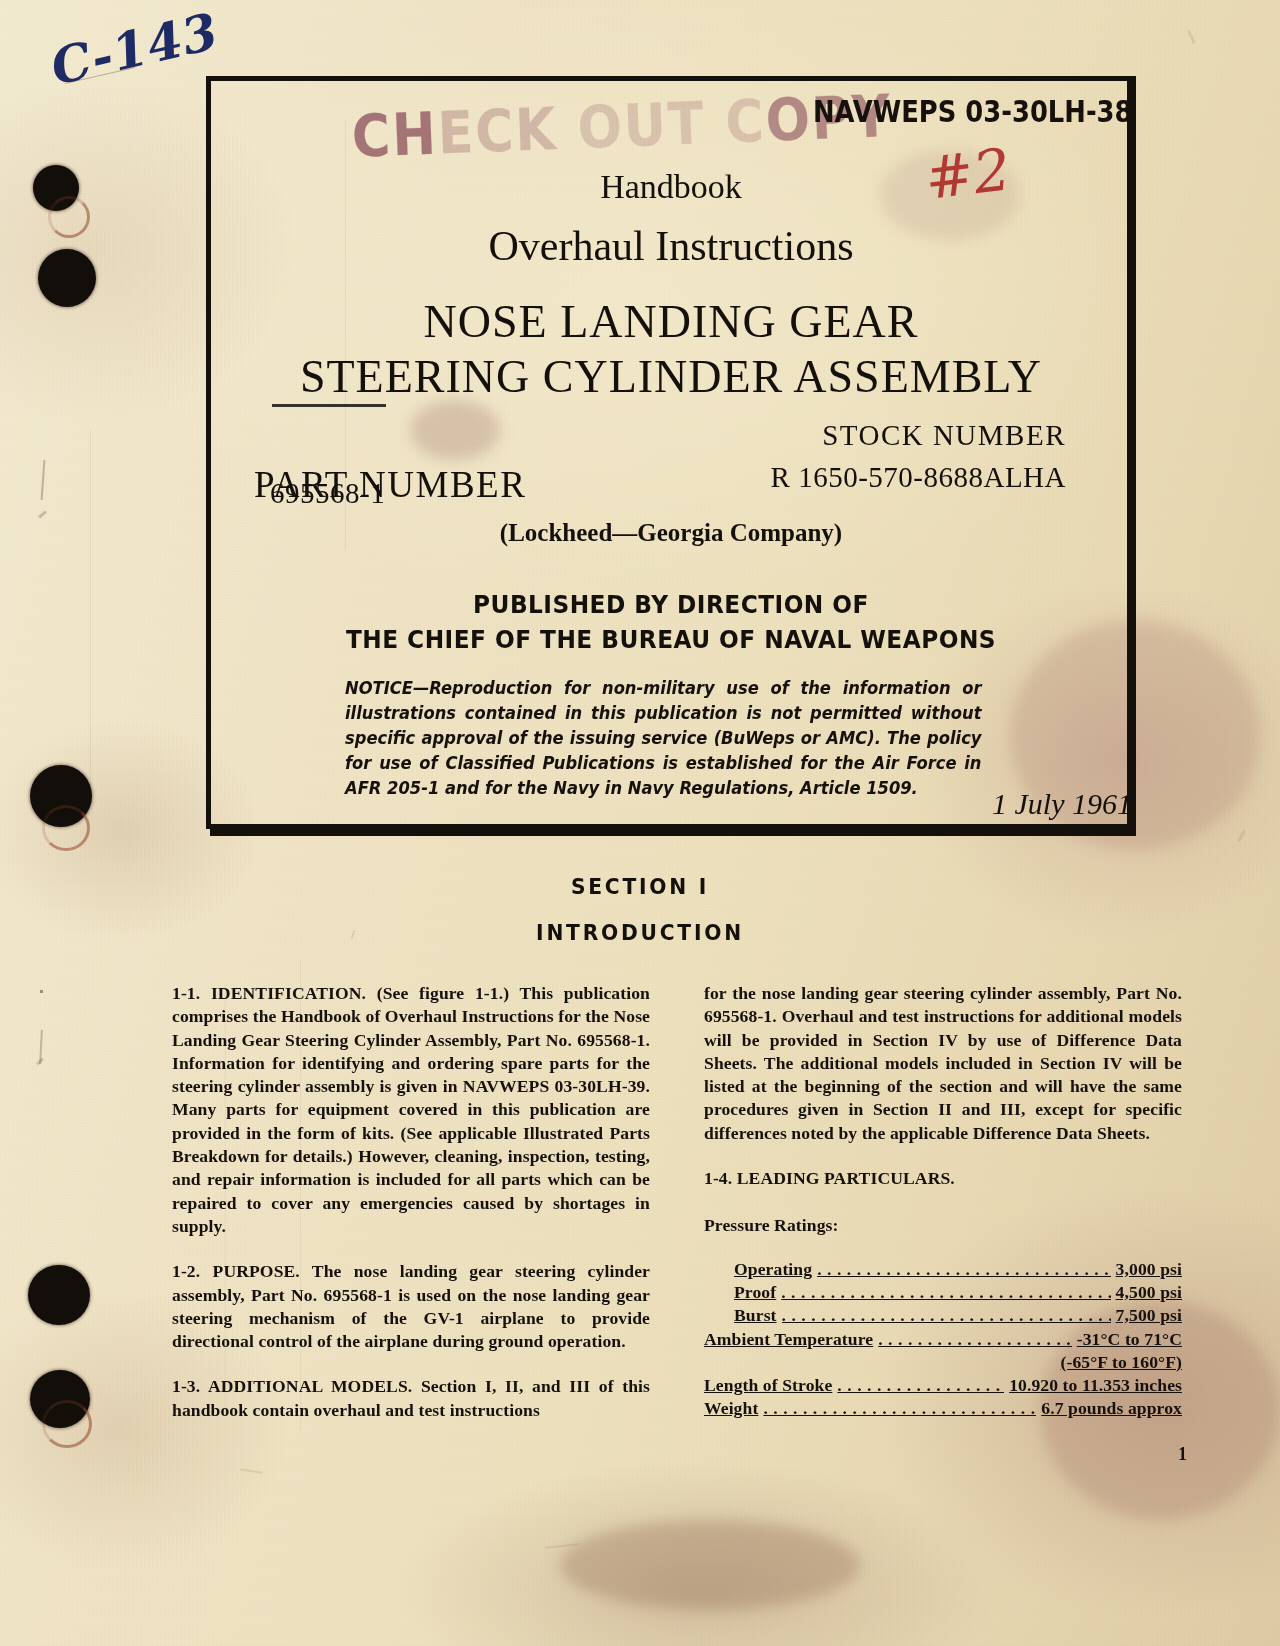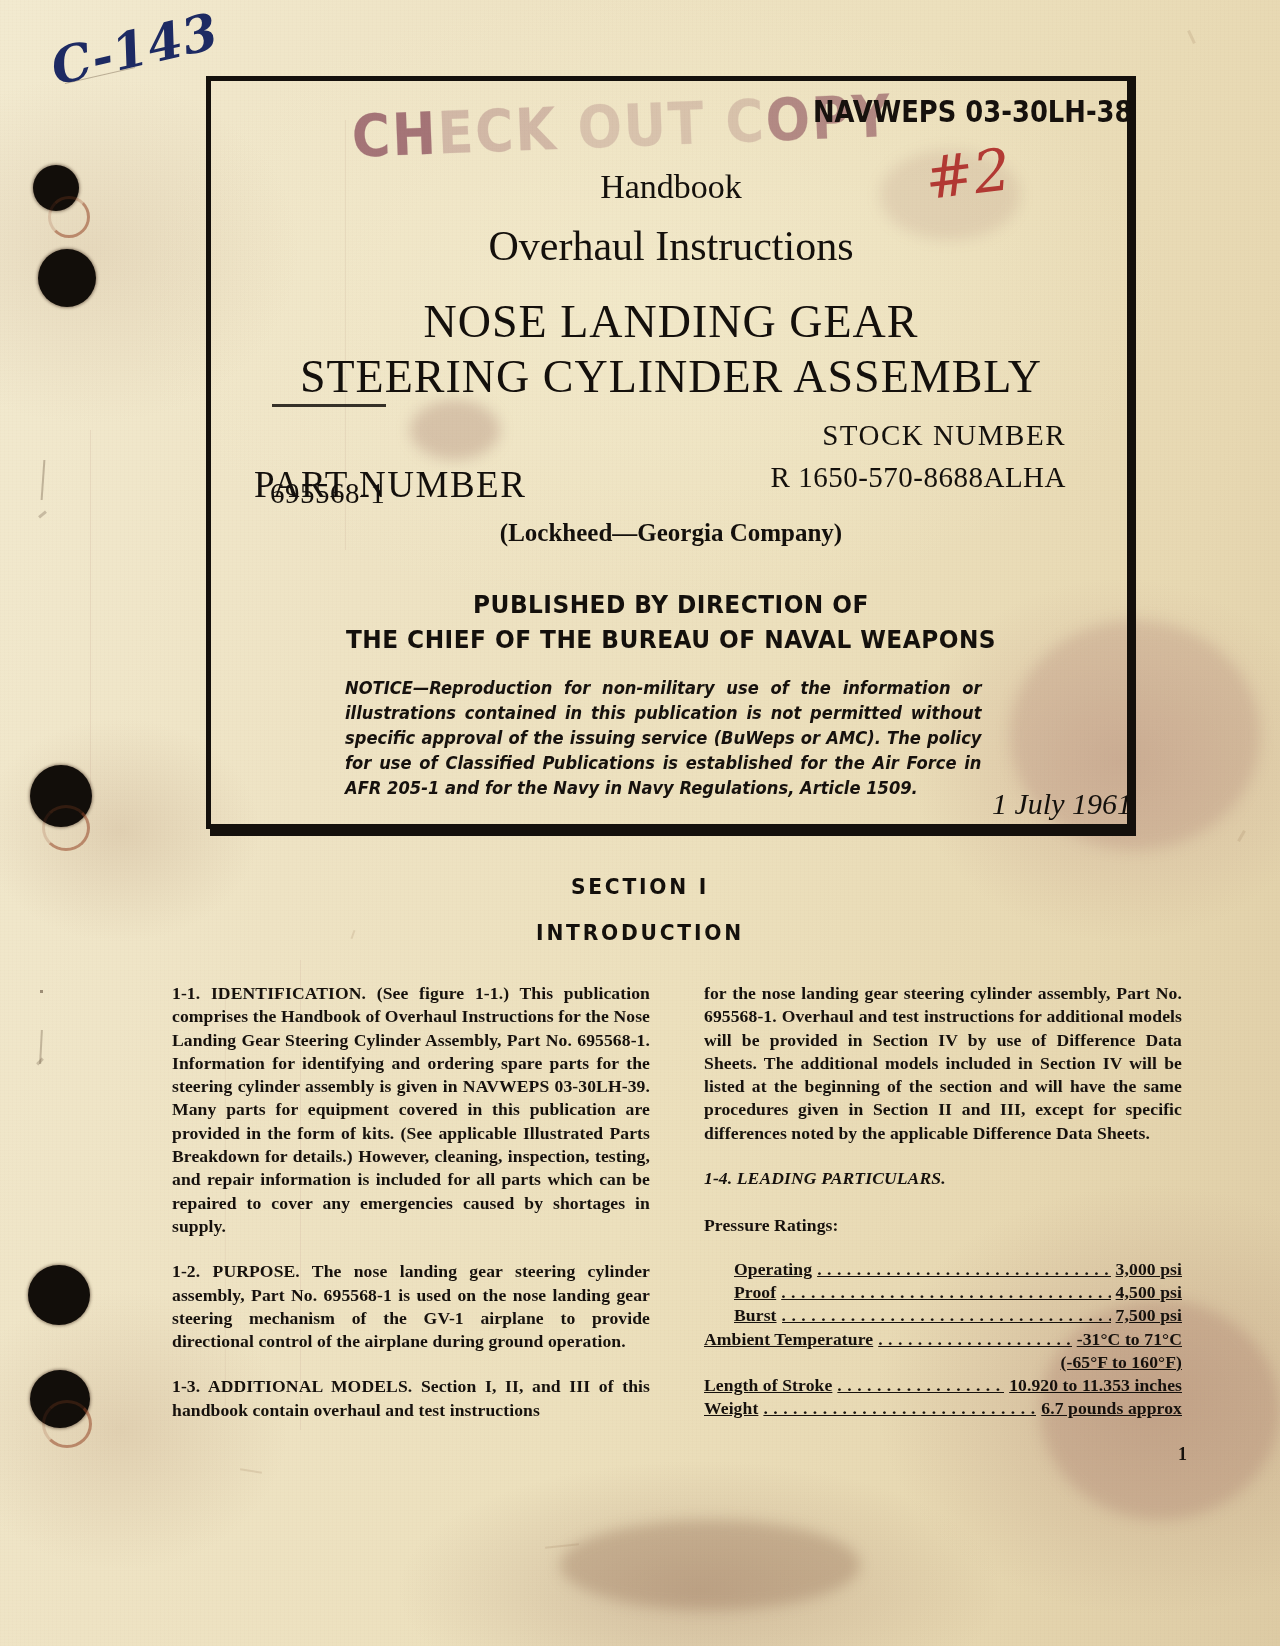--- a/index.html
+++ b/index.html
@@ -236,21 +236,21 @@
 <div id="cols">
 
   <div class="col" id="colL">
     <p>1-1. IDENTIFICATION. (See figure 1-1.) This publication comprises the Handbook of Overhaul Instructions for the Nose Landing Gear Steering Cylinder Assembly, Part No. 695568-1. Information for identifying and ordering spare parts for the steering cylinder assembly is given in NAVWEPS 03-30LH-39. Many parts for equipment covered in this publication are provided in the form of kits. (See applicable Illustrated Parts Breakdown for details.) However, cleaning, inspection, testing, and repair information is included for all parts which can be repaired to cover any emergencies caused by shortages in supply.</p>
     <p>1-2. PURPOSE. The nose landing gear steering cylinder assembly, Part No. 695568-1 is used on the nose landing gear steering mechanism of the GV-1 airplane to provide directional control of the airplane during ground operation.</p>
     <p>1-3. ADDITIONAL MODELS. Section I, II, and III of this handbook contain overhaul and test instructions</p>
   </div>
 
   <div class="col" id="colR">
     <p>for the nose landing gear steering cylinder assembly, Part No. 695568-1. Overhaul and test instructions for additional models will be provided in Section IV by use of Difference Data Sheets. The additional models included in Section IV will be listed at the beginning of the section and will have the same procedures given in Section II and III, except for specific differences noted by the applicable Difference Data Sheets.</p>
-    <p style="margin-bottom:24px;font-style:italic;">1-4. LEADING PARTICULARS.</p>
+    <p style="margin-bottom:24px;">1-4. LEADING PARTICULARS.</p>
 
     <div style="margin-bottom:20px;">Pressure Ratings:</div>
 
     <div id="lp">
         <div class="lp-row ind">
           <span class="nm">Operating</span>
           <span class="dots">............................................................</span>
           <span class="val">3,000 psi</span>
         </div>
         <div class="lp-row ind">

